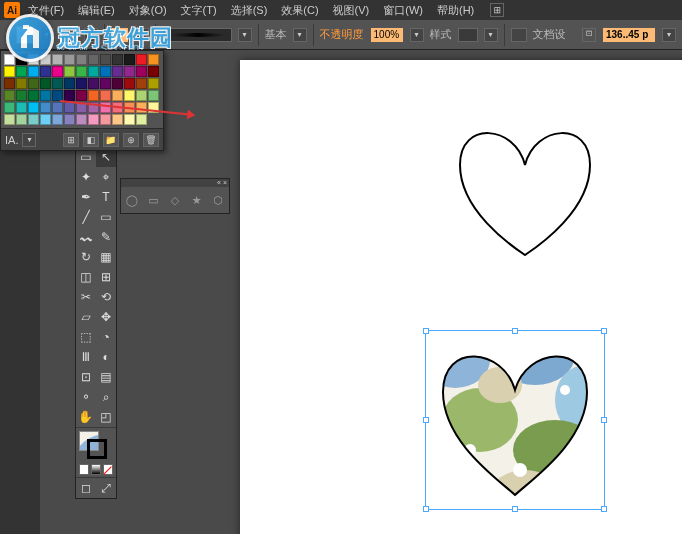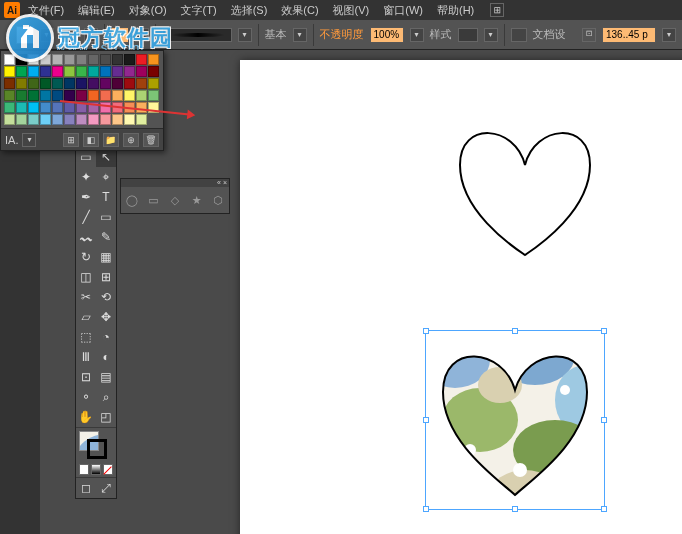--- a/index.html
+++ b/index.html
@@ -93,21 +93,21 @@
   <input class="cb-input" style="width: 34px;" value="100%">
   <div class="cb-drop">▾</div>
   <span class="cb-label">样式</span>
   <div style="width:20px;height:14px;background:#3a3a3a;border:1px solid #666"></div>
   <div class="cb-drop">▾</div>
   <div class="cb-sep"></div>
   <div style="width:16px;height:14px;background:#444;border:1px solid #666"></div>
   <span class="cb-label">文档设</span>
   <div style="flex:1"></div>
   <div style="width:14px;height:14px;border:1px solid #666;font-size:8px;text-align:center">⊡</div>
-  <input class="cb-input" style="width: 54px;" value="136..45 p">
+  <input class="cb-input" style="width: 54px; font-weight: bold;" value="136..45 p">
   <div class="cb-drop">▾</div>
 </div>
 
 <div class="workspace">
   <div class="left-strip"></div>
   <div class="canvas-area">
     <div class="canvas">
 
       <svg class="heart-outline" viewBox="0 0 170 150">
         <path d="M85 55 C 75 15, 20 10, 20 55 C 20 100, 70 135, 85 145 C 100 135, 150 100, 150 55 C 150 10, 95 15, 85 55 Z" fill="none" stroke="#000" stroke-width="2"></path>

